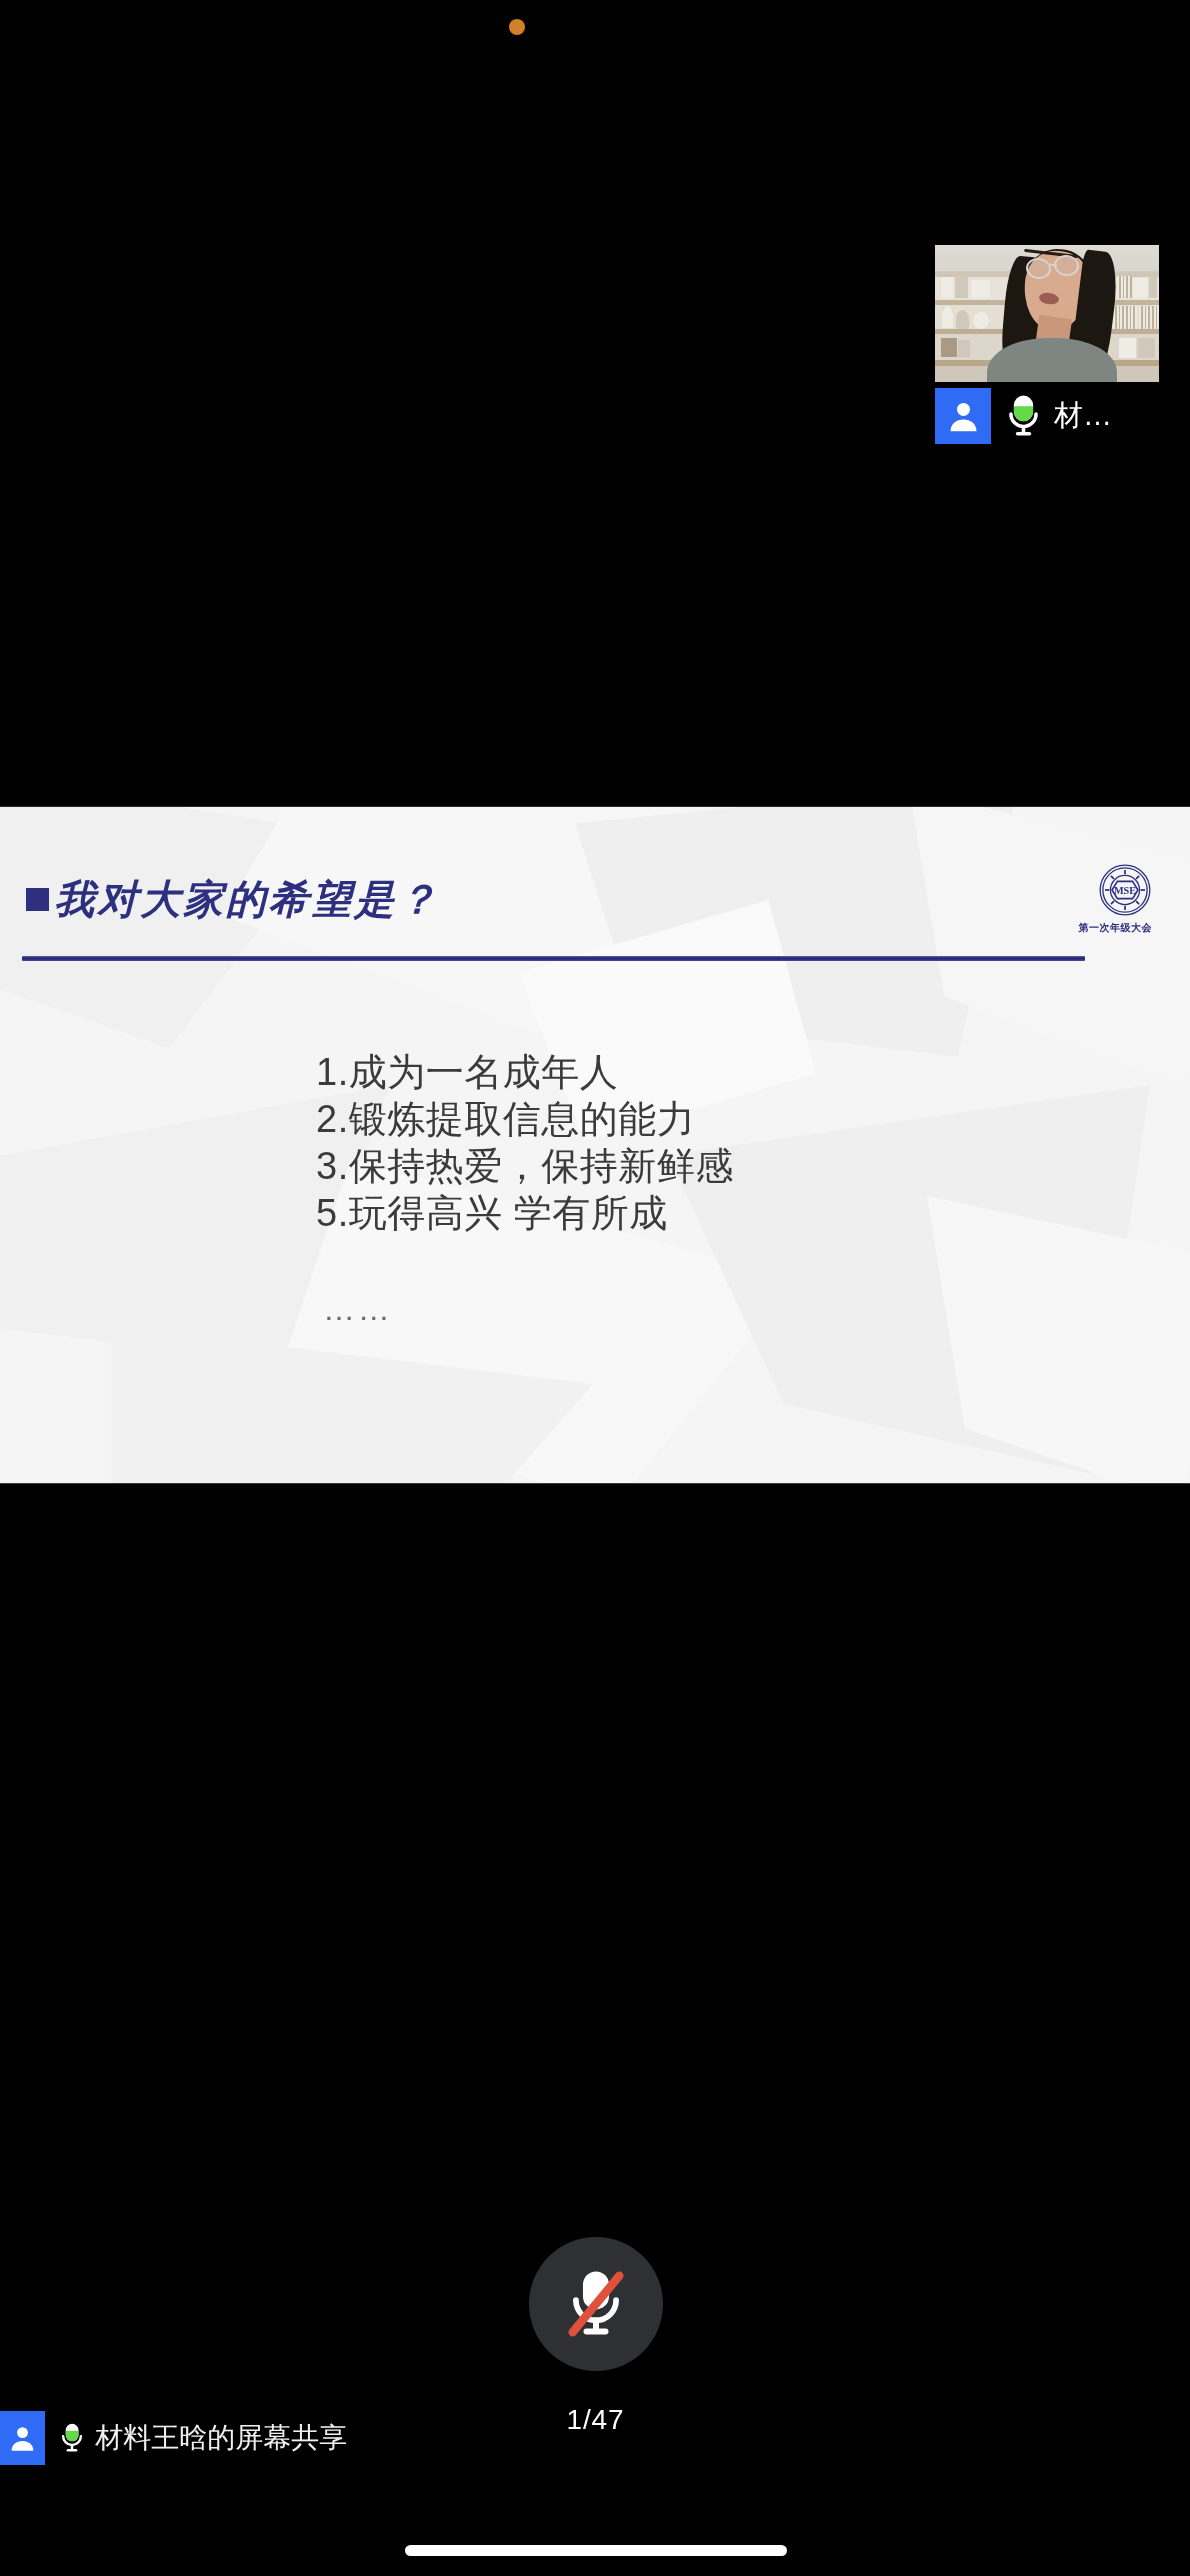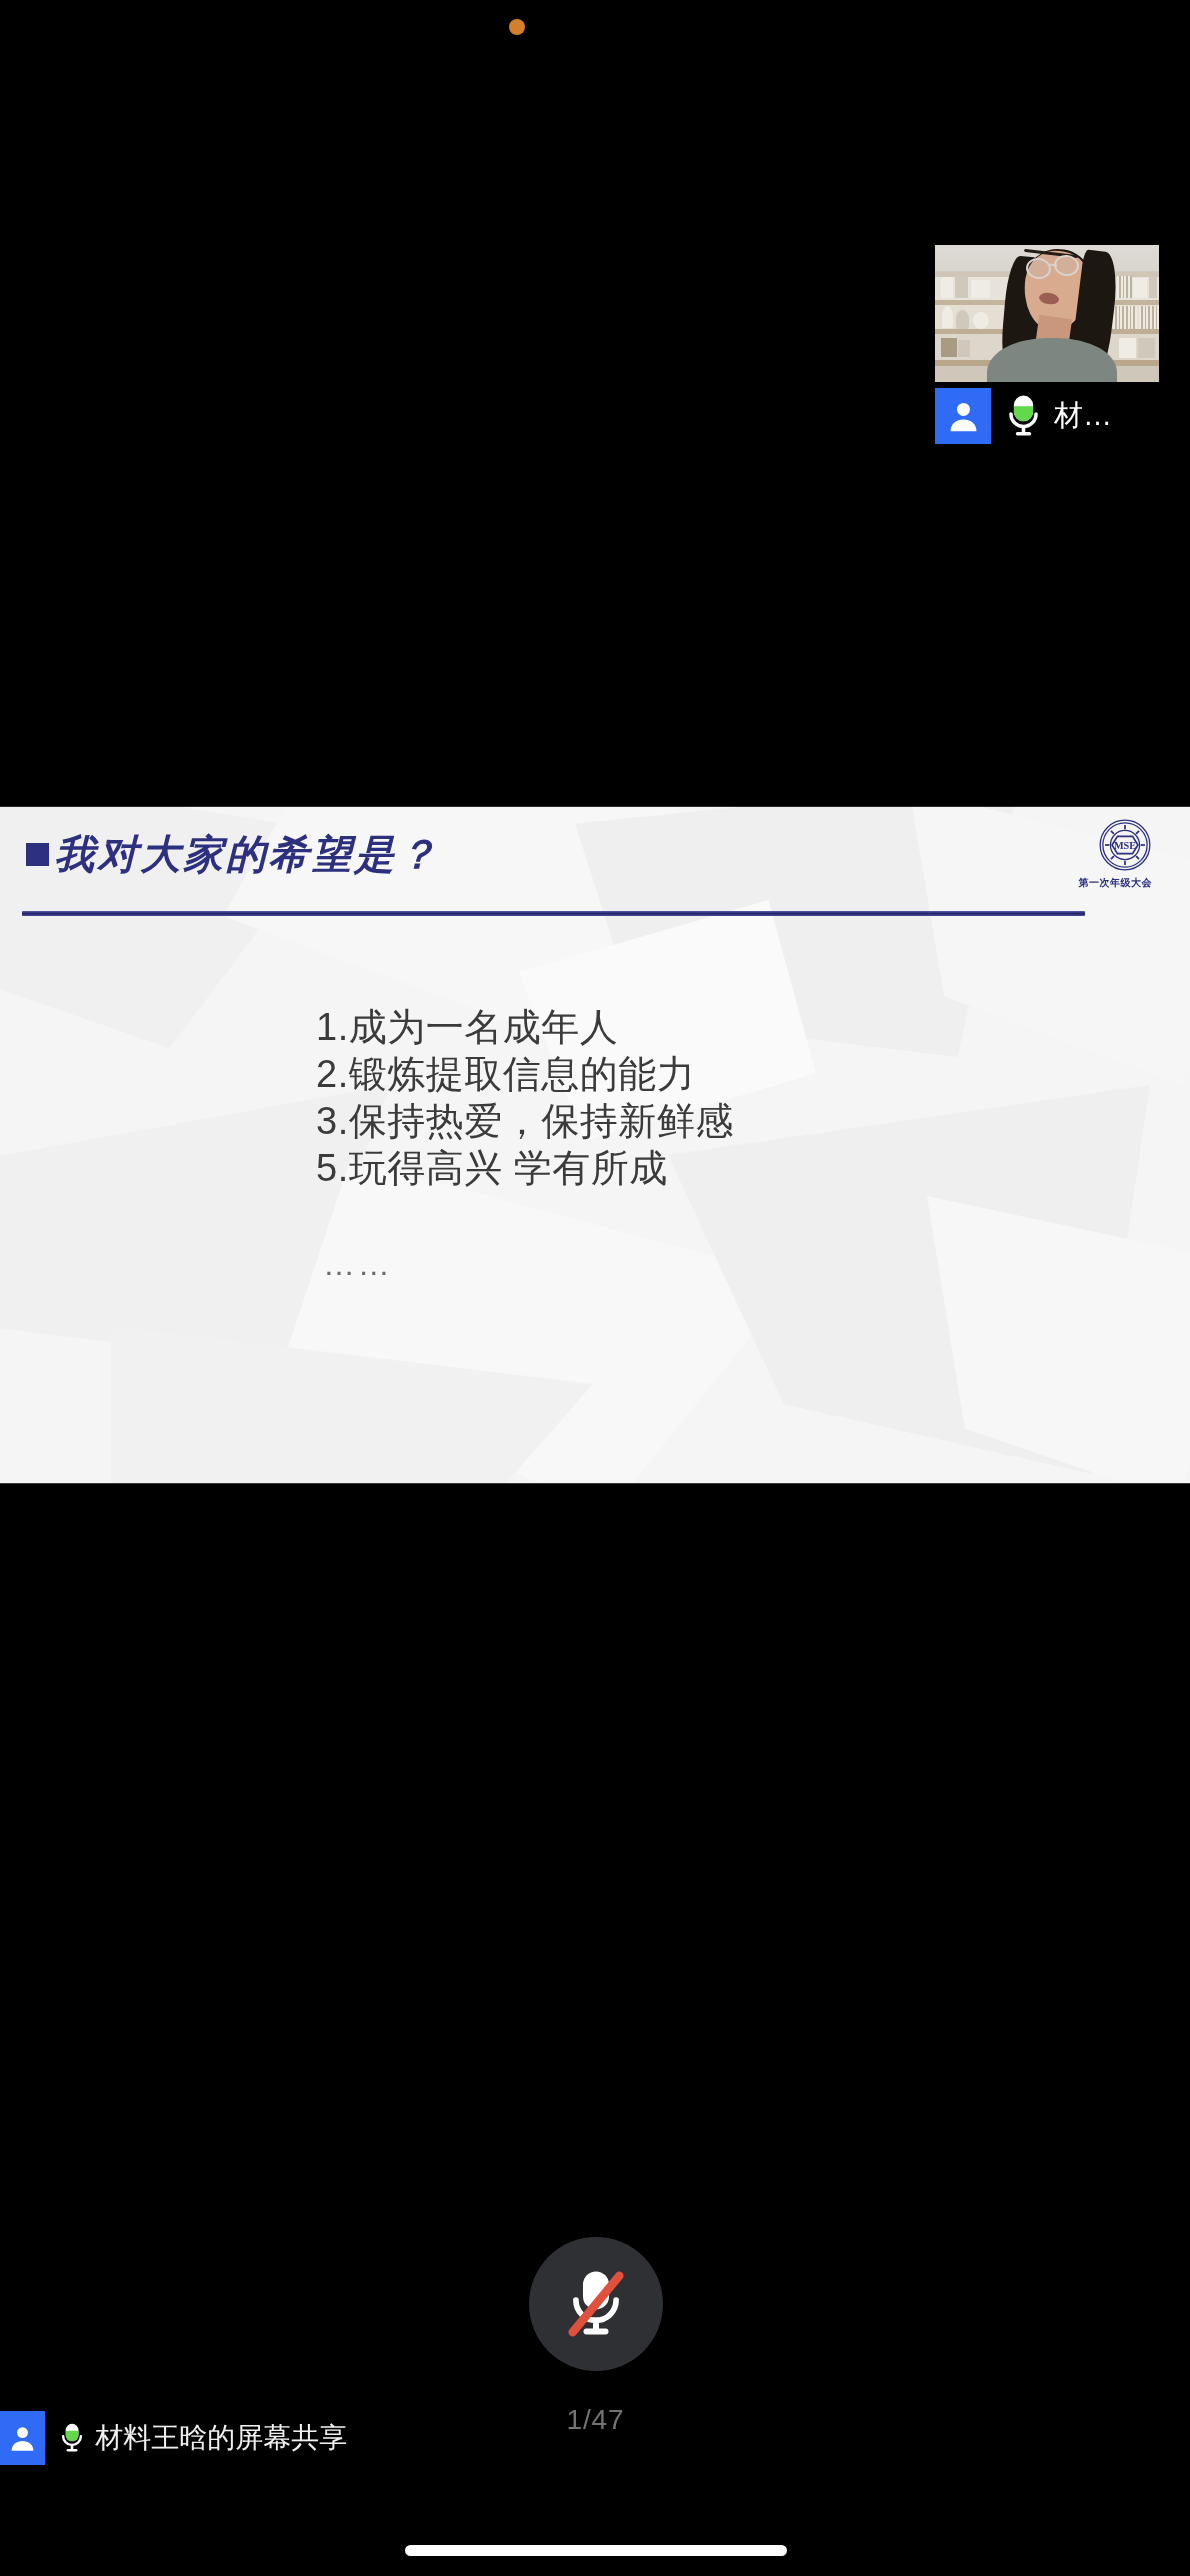--- a/index.html
+++ b/index.html
@@ -159,21 +159,21 @@
     border-top:0.9px solid #2a2a2a;
     border-bottom:1.9px solid #3a3a3a;
   }
   
   .facets { position:absolute; inset:0; }
   .facets span {
     position:absolute;
     display:block;
     background:#ececec;
   }
-  .slide-inner { position:absolute; inset:0; }
+  .slide-inner { position:absolute; inset:0;margin-top:45px; }
 
   .slide-title {
     position:absolute;
     left:26px; top:20.4px;
     display:flex; align-items:center;
     color:#2d2f7f;
     font-size:40px;
     font-weight:bold;
     font-family:"Liberation Serif","DejaVu Serif",serif;
     letter-spacing:2.8px;
@@ -242,21 +242,21 @@
     display:flex; align-items:center; justify-content:center;
     cursor:pointer;
   }
   .mute-btn svg { width:76px; height:76px; display:block; }
 
   
   .page-indicator {
     position:absolute;
     left:0; right:0; top:2404px;
     text-align:center;
-    color:#737373;
+    color:#ffffff;
     font-size:28px;
     letter-spacing:0.9px;
   }
 
   
   .bottom-bar {
     position:absolute;
     left:0; top:2411px;
     height:54px;
     display:flex; align-items:center;

